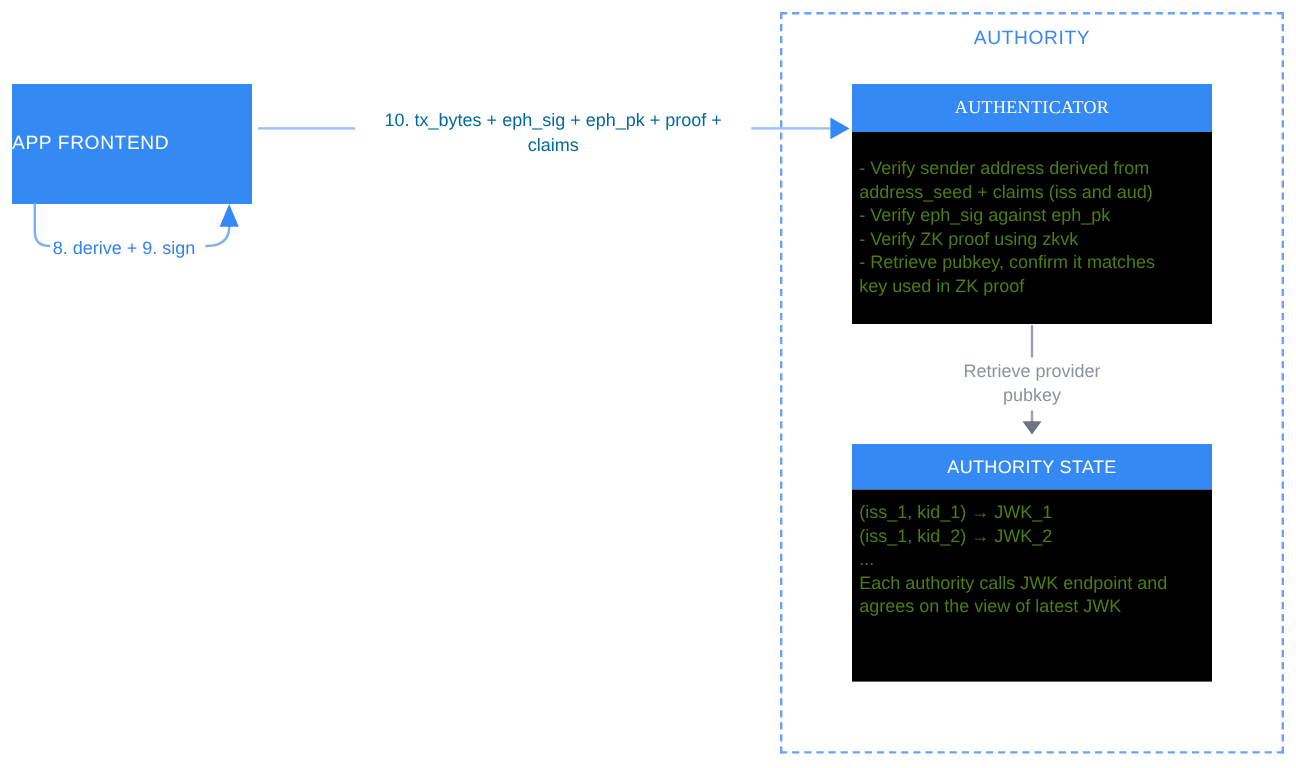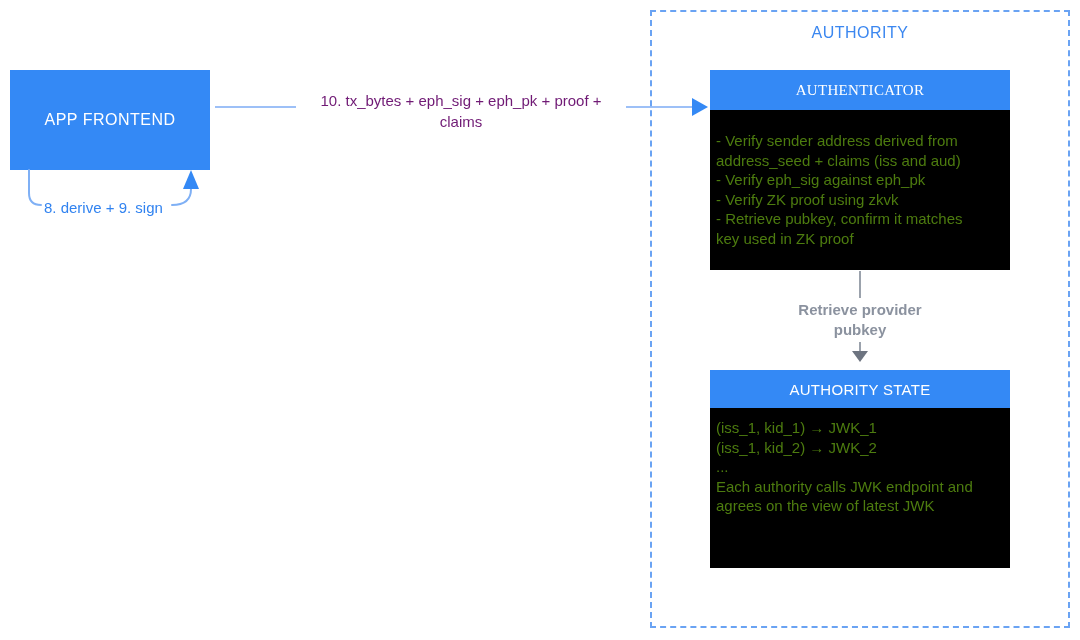--- a/index.html
+++ b/index.html
@@ -15,21 +15,21 @@
     background: #ffffff;
     overflow: hidden;
   }
 
   
   .node-frontend {
     position: absolute;
     left: 10px; top: 70px;
     width: 200px; height: 100px;
     background: #3489f5;
-    display: flex; align-items: center; justify-content: center;
+    display: flex; align-items: center; justify-content: flex-start;
     color: #ffffff;
     font-size: 16px;
     font-weight: 500;
     letter-spacing: 0.5px;
   }
 
   
   .edge10-line {
     position: absolute;
     left: 215px; top: 106px;
@@ -42,21 +42,21 @@
     width: 0; height: 0;
     border-top: 9px solid transparent;
     border-bottom: 9px solid transparent;
     border-left: 16px solid #3489f5;
   }
   .edge10-label {
     position: absolute;
     left: 296px; top: 90px;
     width: 330px;
     background: #ffffff;
-    color: #701a75;
+    color: #0369a1;
     font-size: 15px;
     line-height: 21px;
     text-align: center;
     white-space: pre-line;
     z-index: 2;
   }
 
   
   .selfloop-svg {
     position: absolute;
@@ -130,21 +130,20 @@
   }
   .gray-edge-label {
     position: absolute;
     left: 760px; top: 300px;
     width: 200px;
     text-align: center;
     color: #8b929f;
     font-size: 15px;
     line-height: 20px;
     white-space: pre-line;
-    font-weight: bold;
   }
   .gray-line-bottom {
     position: absolute;
     left: 859px; top: 342px;
     width: 2px; height: 10px;
     background: #9ba2ac;
   }
   .gray-arrowhead {
     position: absolute;
     left: 852px; top: 351px;

